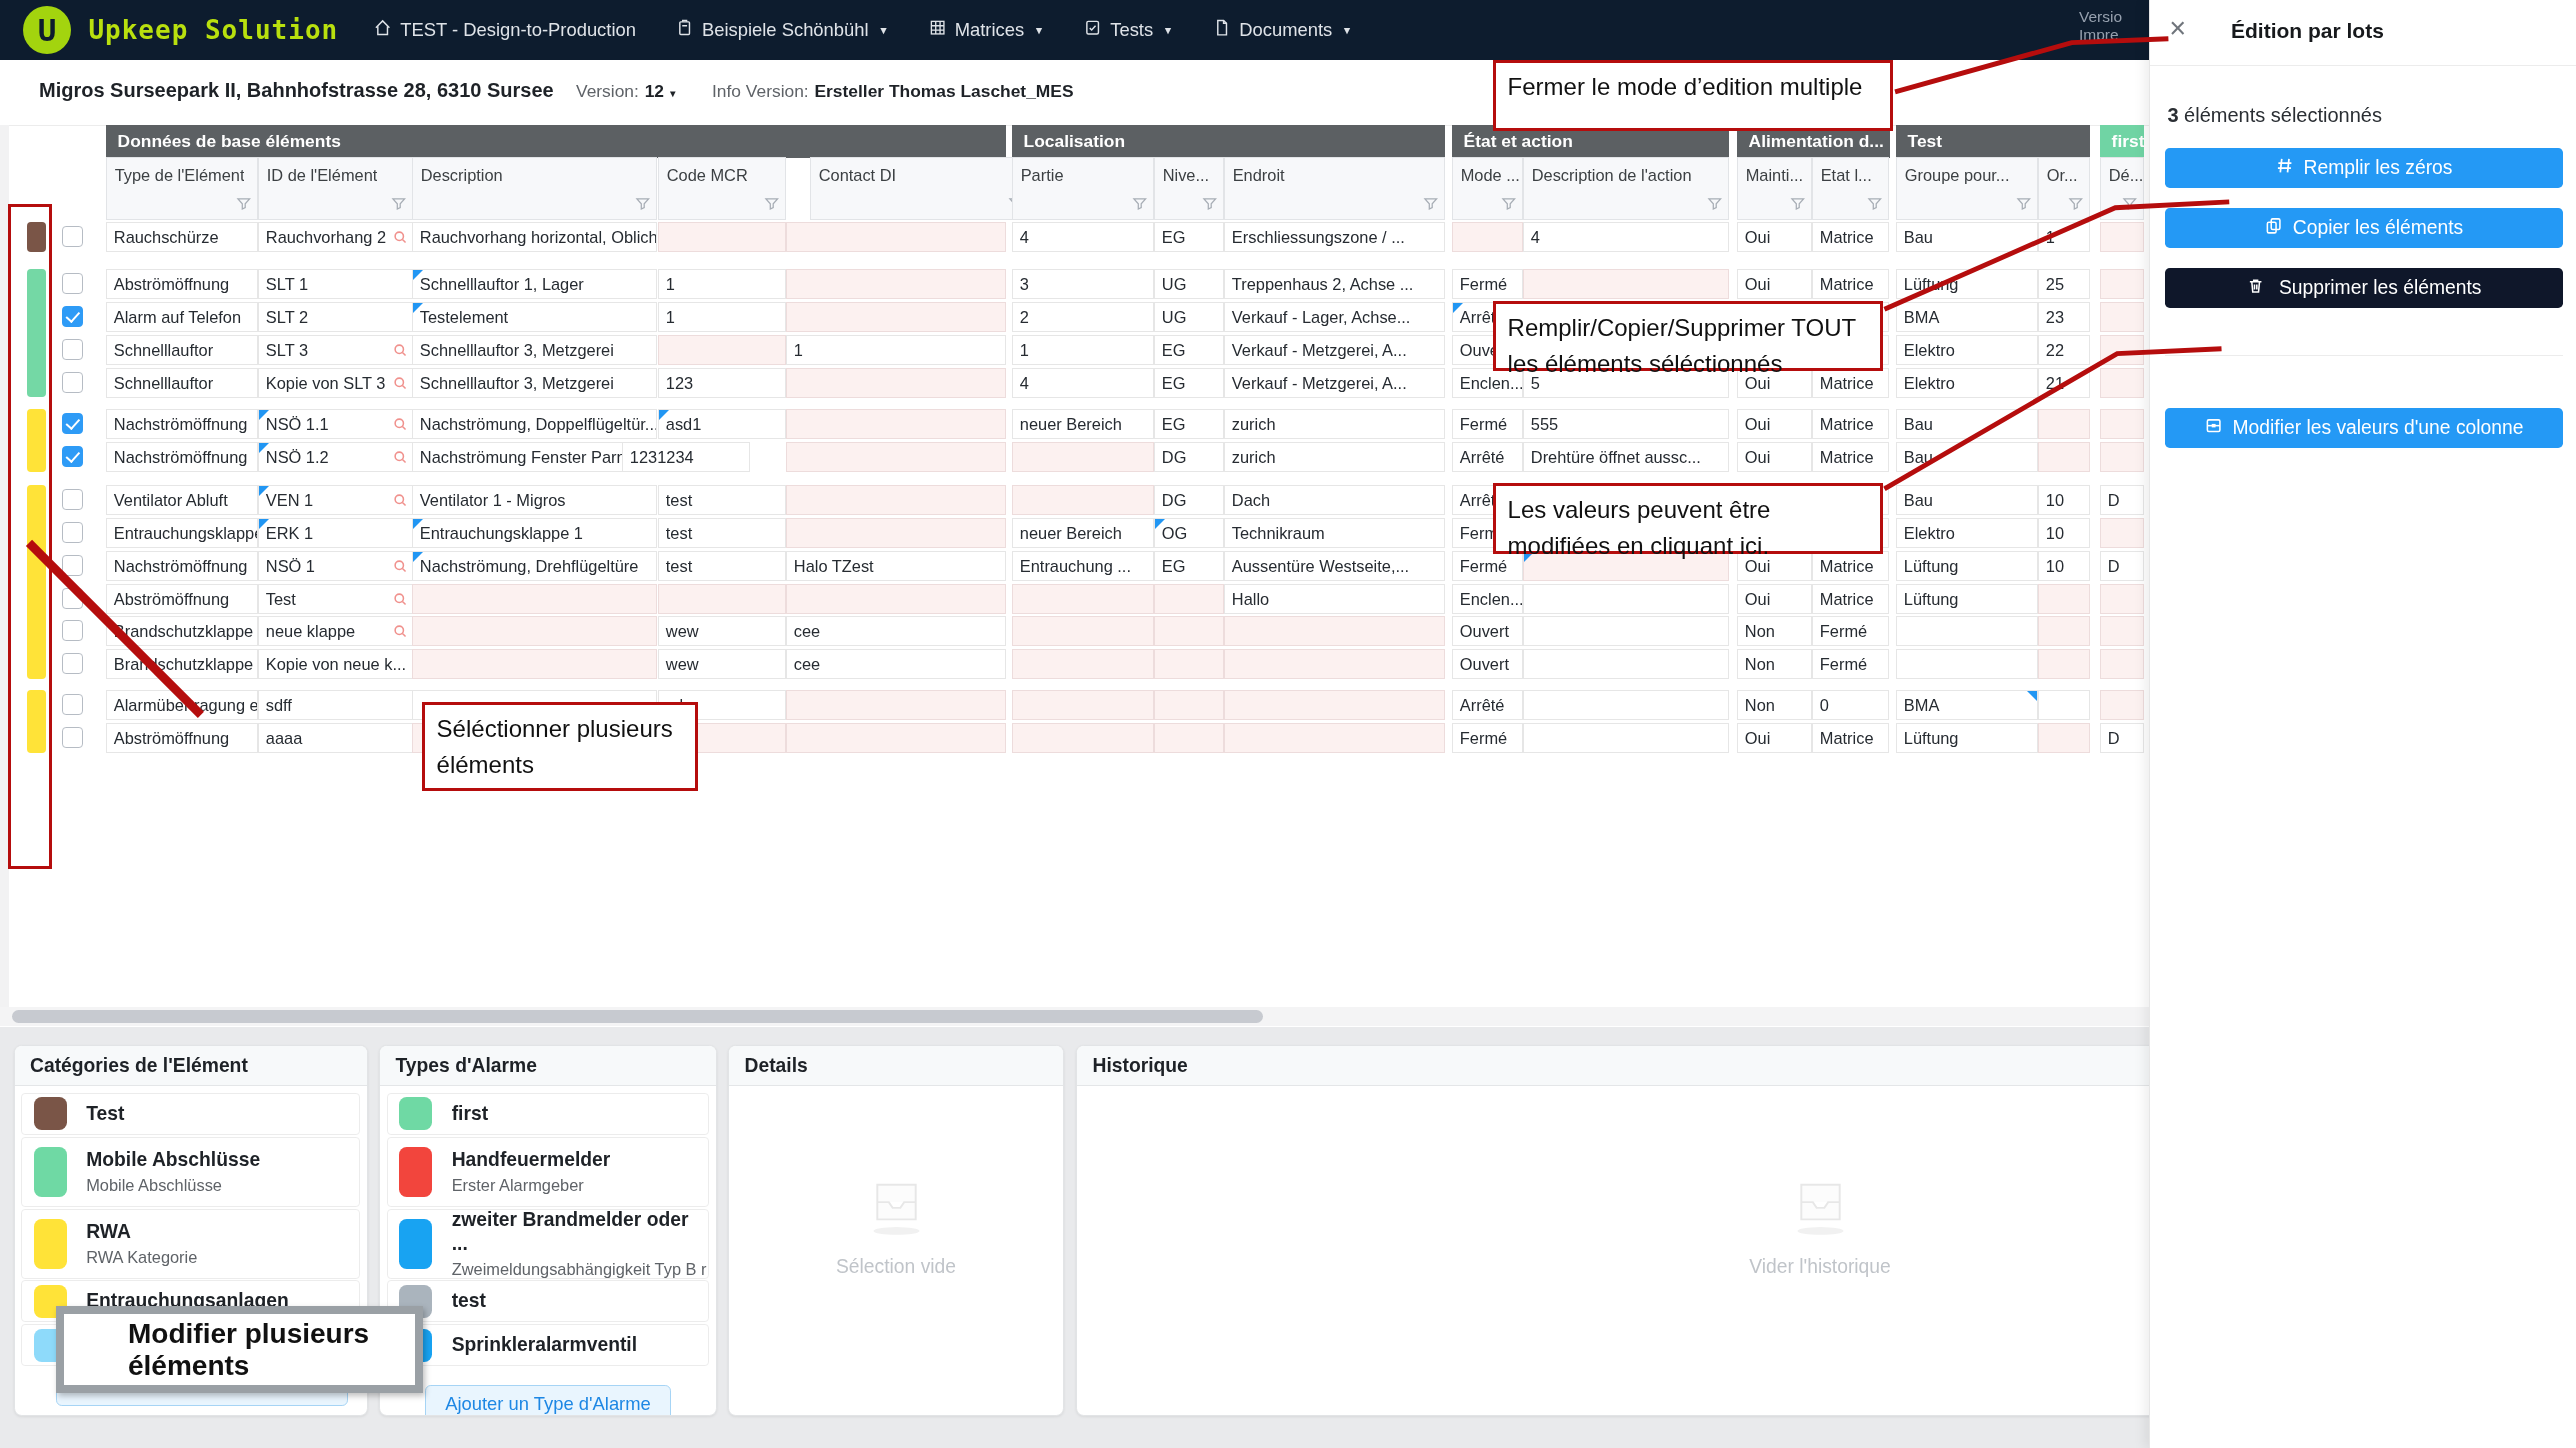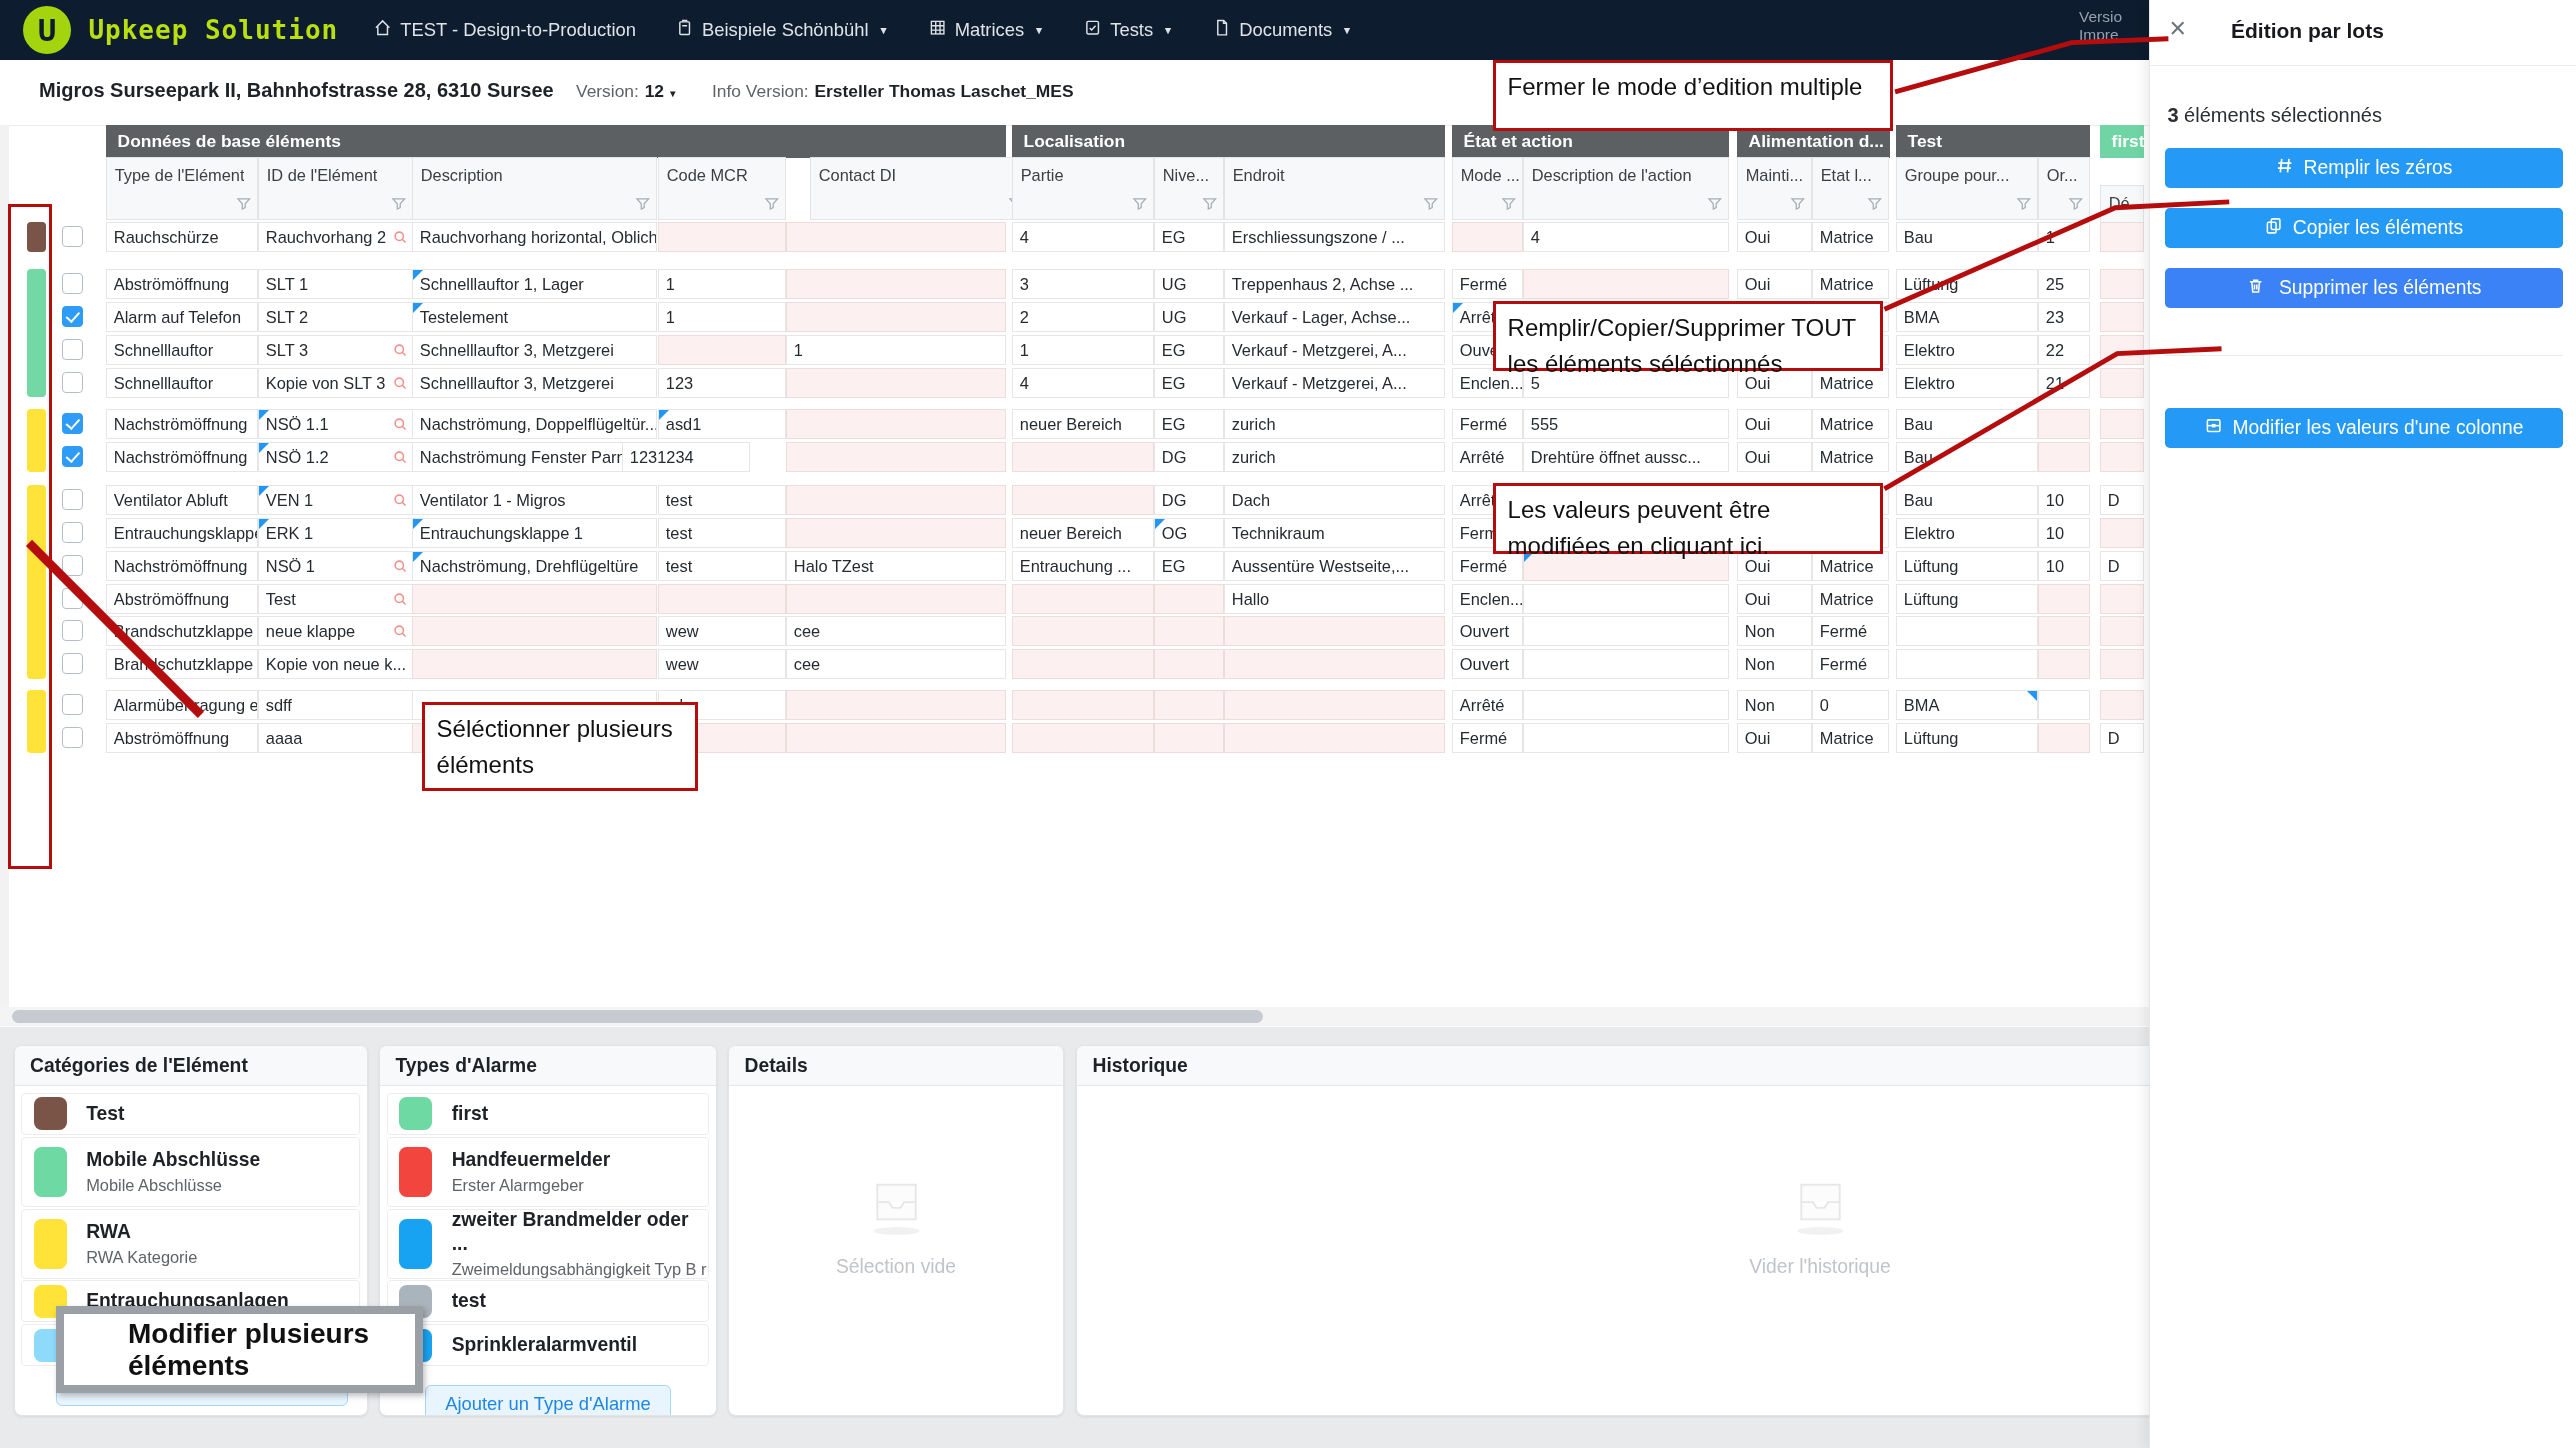--- a/index.html
+++ b/index.html
@@ -69,21 +69,21 @@
   
   .panel{position:absolute;left:2149px;top:0;width:427px;height:1449px;background:#fff;z-index:10;
       border-left:1px solid #e6e6e6;box-shadow:-4.8px 0 11.6px rgba(0,0,0,.07);}
   .panel-close{position:absolute;left:19.3px;top:13.5px;font-size:29px;color:#70757c;line-height:29px;}
   .panel-title{position:absolute;left:81px;top:19.3px;font-size:21px;font-weight:bold;color:#17191c;}
   .pdiv1{position:absolute;left:0;top:65px;width:427px;height:1px;background:#ececec;}
   .pcount{position:absolute;left:17.4px;top:104px;font-size:20px;color:#2a2e33;}
   .pbtn{position:absolute;left:14.5px;width:398px;height:40px;border-radius:4.8px;border:none;color:#fff;font-size:19.3px;
       display:flex;align-items:center;justify-content:center;gap:9.7px;font-family:inherit;}
   .pbtn.blue{background:#2499f5;}
-  .pbtn.red{background:#3b82f6;gap:14px;}
+  .pbtn.red{background:#0f172a;gap:14px;}
   .pdiv2{position:absolute;left:14.5px;top:355px;width:398px;height:1px;background:#ececec;}
   
   #anno{position:absolute;left:0;top:0;width:2576px;height:1449px;z-index:50;pointer-events:none;}
   .rbox{position:absolute;background:#fff;border:3.9px solid #b50d0d;box-sizing:border-box;
       font-size:24px;color:#111;line-height:36px;padding:5.8px 11.6px;}
   .gbox{position:absolute;background:#fff;border:8.7px solid #9aa0a5;box-sizing:border-box;
       font-size:28px;font-weight:bold;color:#111;display:flex;align-items:center;padding-left:64px;
       box-shadow:1.9px 2.9px 5.8px rgba(0,0,0,.25);}
   .redrect{position:absolute;left:7.7px;top:204px;width:44px;height:665px;border:3.9px solid #b50d0d;box-sizing:border-box;}
   svg.lines{position:absolute;left:0;top:0;}
@@ -238,21 +238,21 @@
         <span class="funnel"><svg width="15.5" height="15.5" viewBox="0 0 16 16">
             <path d="M2 3 h12 l-4.5 5 v4 l-3 1.5 V8 Z" fill="none" stroke="#a7adb5" stroke-width="1.3"></path>
           </svg></span>
       </div>
       <div class="hcell" style="left: 2038px; width: 52px;">
         <span class="hlabel">Or...</span>
         <span class="funnel"><svg width="15.5" height="15.5" viewBox="0 0 16 16">
             <path d="M2 3 h12 l-4.5 5 v4 l-3 1.5 V8 Z" fill="none" stroke="#a7adb5" stroke-width="1.3"></path>
           </svg></span>
       </div>
-      <div class="hcell" style="left: 2100px; width: 44px; margin-top: 28px;">
+      <div class="hcell" style="left: 2100px; width: 44px;">
         <span class="hlabel">Dé...</span>
         <span class="funnel"><svg width="15.5" height="15.5" viewBox="0 0 16 16">
             <path d="M2 3 h12 l-4.5 5 v4 l-3 1.5 V8 Z" fill="none" stroke="#a7adb5" stroke-width="1.3"></path>
           </svg></span>
       </div>
       <div class="block" style="top: 222px; height: 33px;">
         <div class="colorbar" style="top: 0px; height: 30px; background: rgb(122, 85, 71);"></div>
         <div class="trow" style="top: 0px;">
           <div class="cb"></div>
           <div class="cell" style="left: 106px; width: 152px;">

